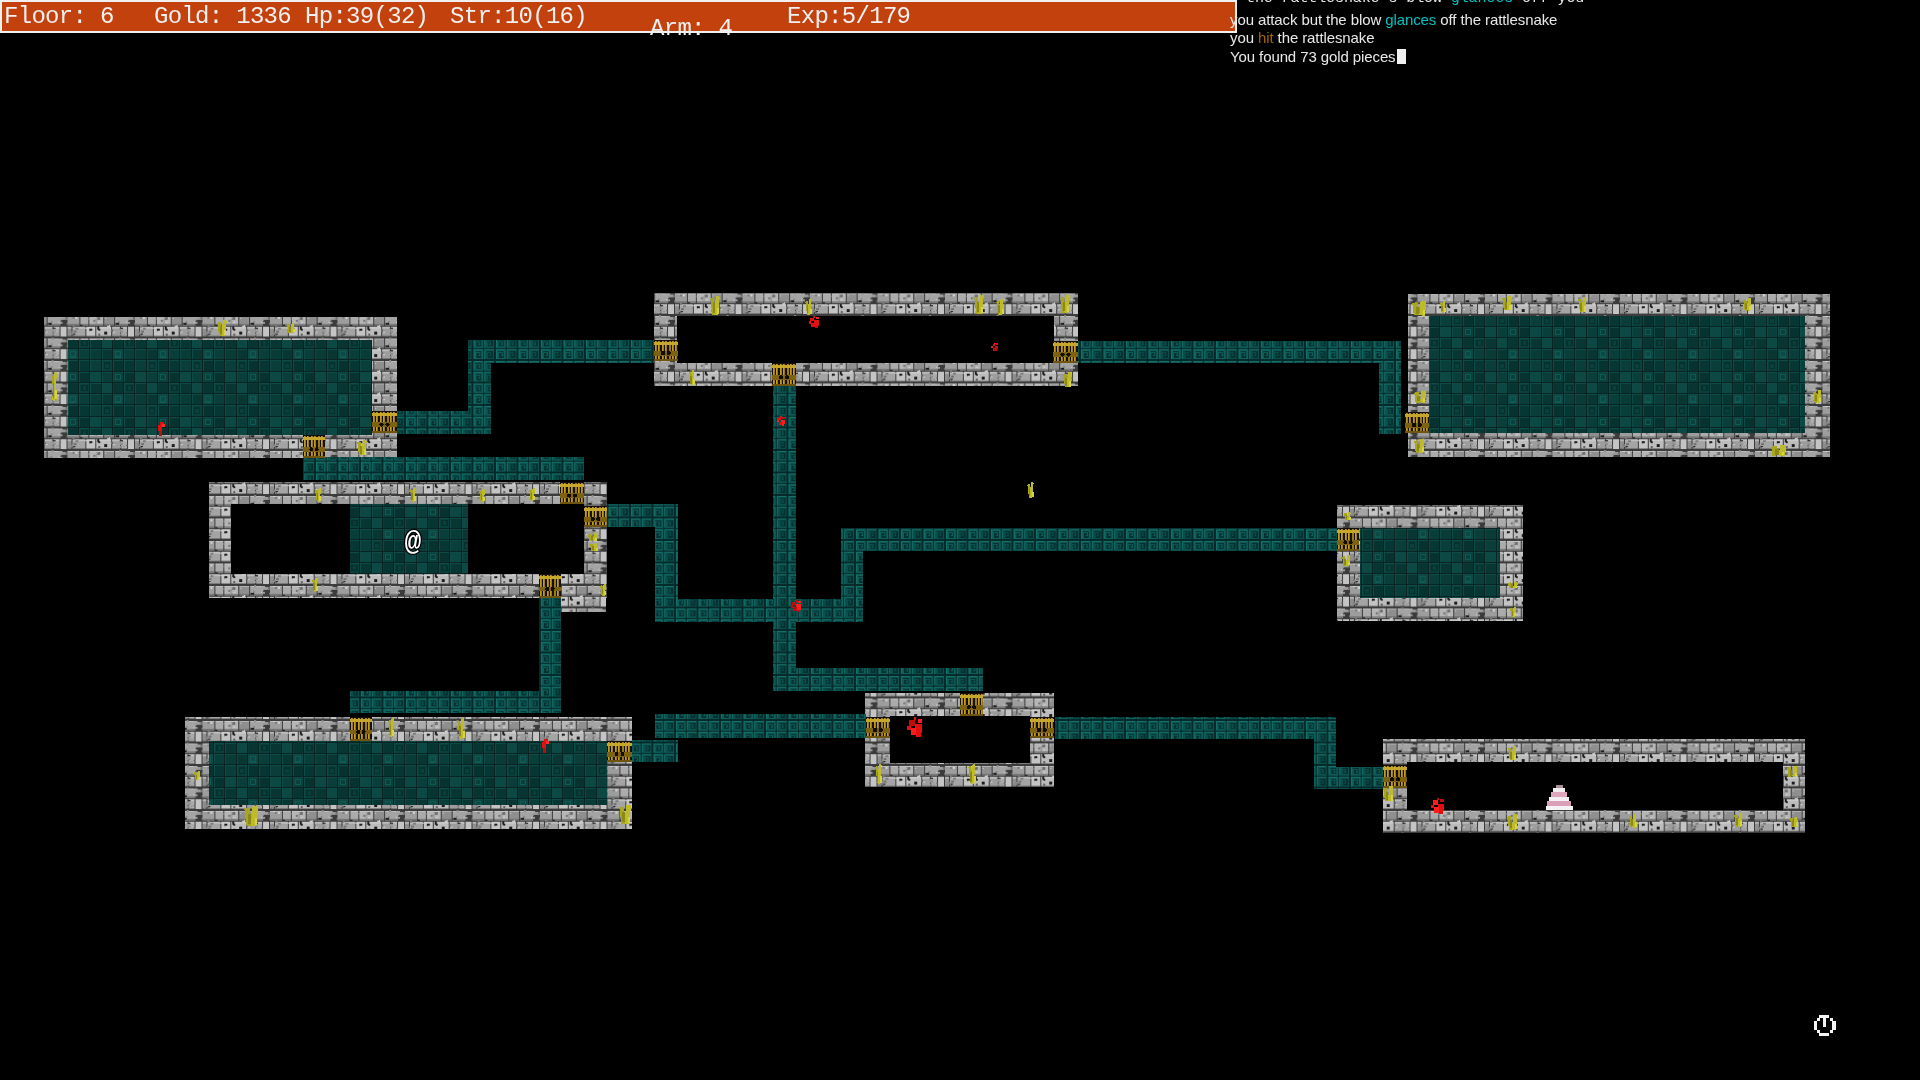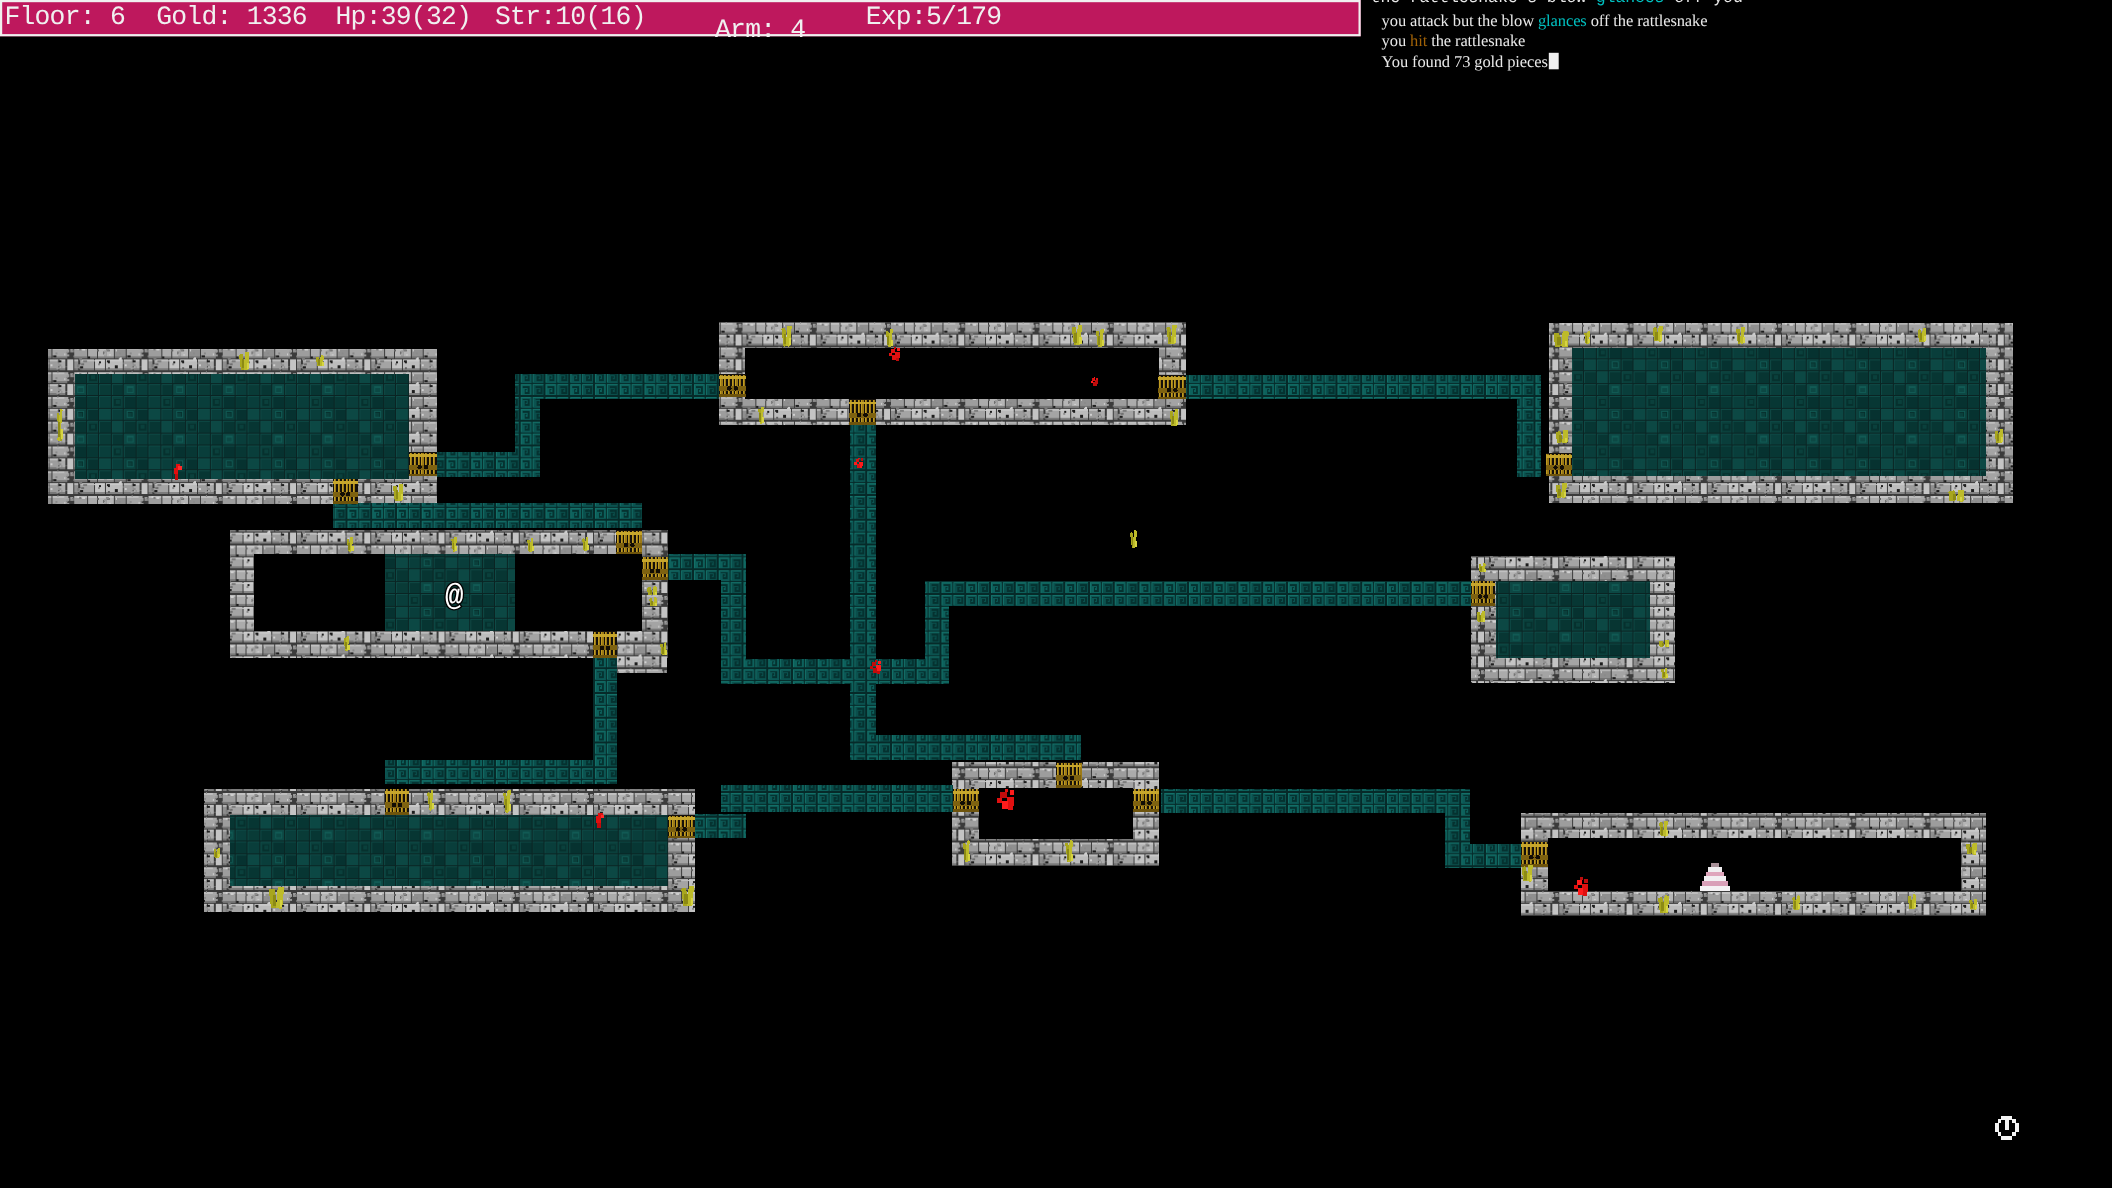--- a/index.html
+++ b/index.html
@@ -1,27 +1,27 @@
 <!DOCTYPE html>
 <html><head>
 <meta charset="utf-8">
 <style>
   * { -webkit-font-smoothing: antialiased; }
   html,body { margin:0; padding:0; background:#000; width:1920px; height:1080px; overflow:hidden; }
   #scene { position:relative; width:1920px; height:1080px; background:#000; }
   #bar { position:absolute; left:0; top:0; width:1233px; height:29px;
-         border:2px solid #f0f0f0; background:#be185d;
+         border:2px solid #f0f0f0; background:#c2410c;
          font-family:"Liberation Mono", monospace; font-size:24px; letter-spacing:-0.7px;
          color:#f0f0f0; line-height:29px; }
   #msg1 { position:absolute; left:1246px; top:-10px;
           font-family:"Liberation Mono", monospace; font-size:15px; letter-spacing:-0.1px;
           color:#e8e8e8; line-height:18.7px; white-space:pre; }
   #msg1 i { font-style:normal; color:#00c0c0; }
-  #msgs { position:absolute; left:1256px; top:10.7px;
-          font-family:Liberation Serif, serif; font-size:15px; letter-spacing:-0.1px;
+  #msgs { position:absolute; left:1230px; top:10.7px;
+          font-family:Liberation Sans, sans-serif; font-size:15px; letter-spacing:-0.1px;
           color:#e8e8e8; line-height:18.7px; white-space:pre; }
   #msgs i { font-style:normal; color:#00c0c0; }
   #msgs b { font-weight:normal; color:#a16207; }
   .cur { display:inline-block; width:9px; height:15px; background:#f0f0f0;
          vertical-align:-2px; margin-left:1px; }
 </style>
 </head>
 <body>
 <div id="scene">
 <svg width="1920" height="1080" viewBox="0 0 1920 1080" shape-rendering="crispEdges" style="position:absolute;left:0;top:0">
@@ -932,21 +932,21 @@
 <rect x="1832" y="1020.5" width="3.5" height="9"></rect>
 <rect x="1816.5" y="1017.5" width="3" height="3"></rect>
 <rect x="1829.5" y="1017.5" width="3" height="3"></rect>
 <rect x="1816.5" y="1029.5" width="3" height="3"></rect>
 <rect x="1829.5" y="1029.5" width="3" height="3"></rect>
 <rect x="1819" y="1032.5" width="10" height="3.5"></rect>
 </g>
 </svg>
 <div id="bar">
       <span style="position:absolute;left:2px;top:0">Floor: 6</span>
-      <span style="position:absolute;left:140px;top:0">Gold: 1336</span>
+      <span style="position:absolute;left:152px;top:0">Gold: 1336</span>
       <span style="position:absolute;left:303px;top:0">Hp:39(32)</span>
       <span style="position:absolute;left:448px;top:0">Str:10(16)</span>
       <span style="position:absolute;left:648px;top:12px">Arm: 4</span>
       <span style="position:absolute;left:785px;top:0">Exp:5/179</span>
     </div>
 <div id="msg1">the rattlesnake's blow <i>glances</i> off you</div>
 <div id="msgs"><div>you attack but the blow <i>glances</i> off the rattlesnake</div><div>you <b>hit</b> the rattlesnake</div><div>You found 73 gold pieces<span class="cur"></span></div></div>
 </div>
 
 </body></html>

